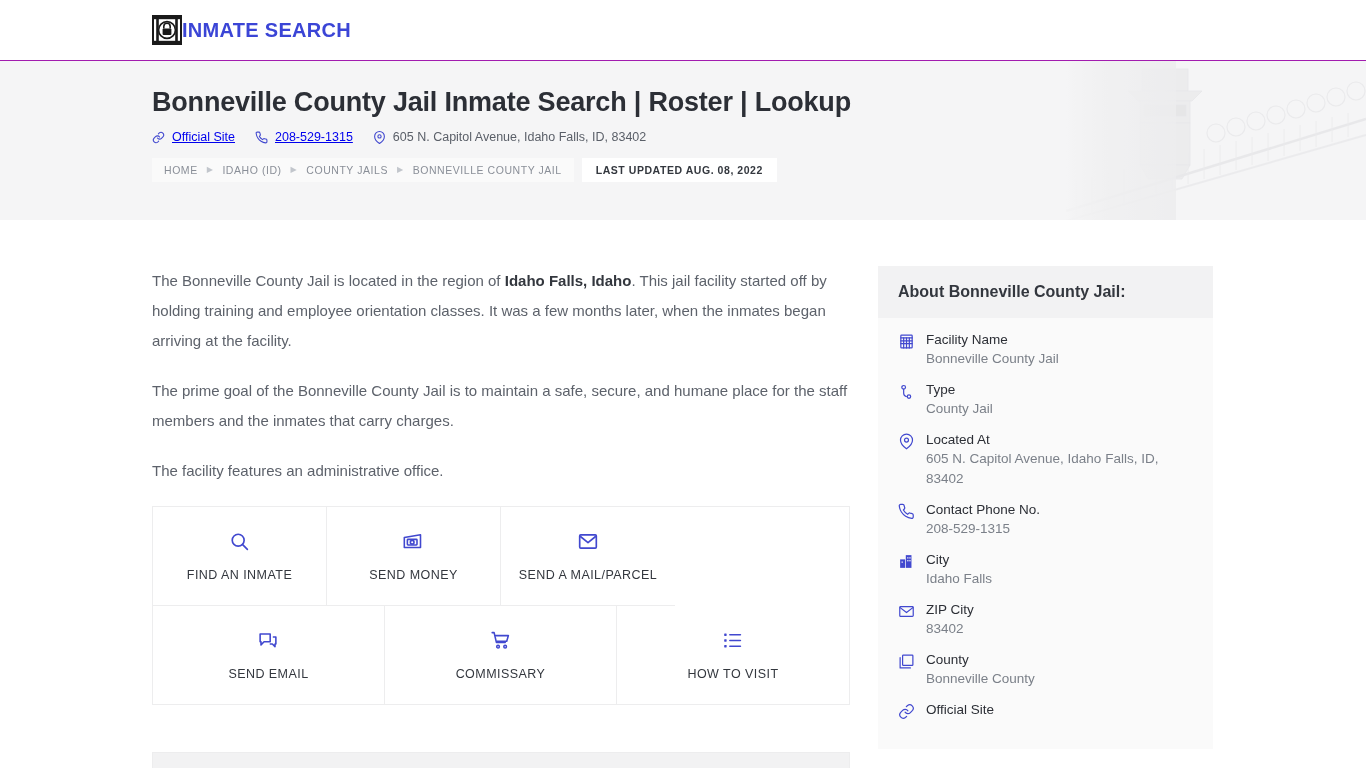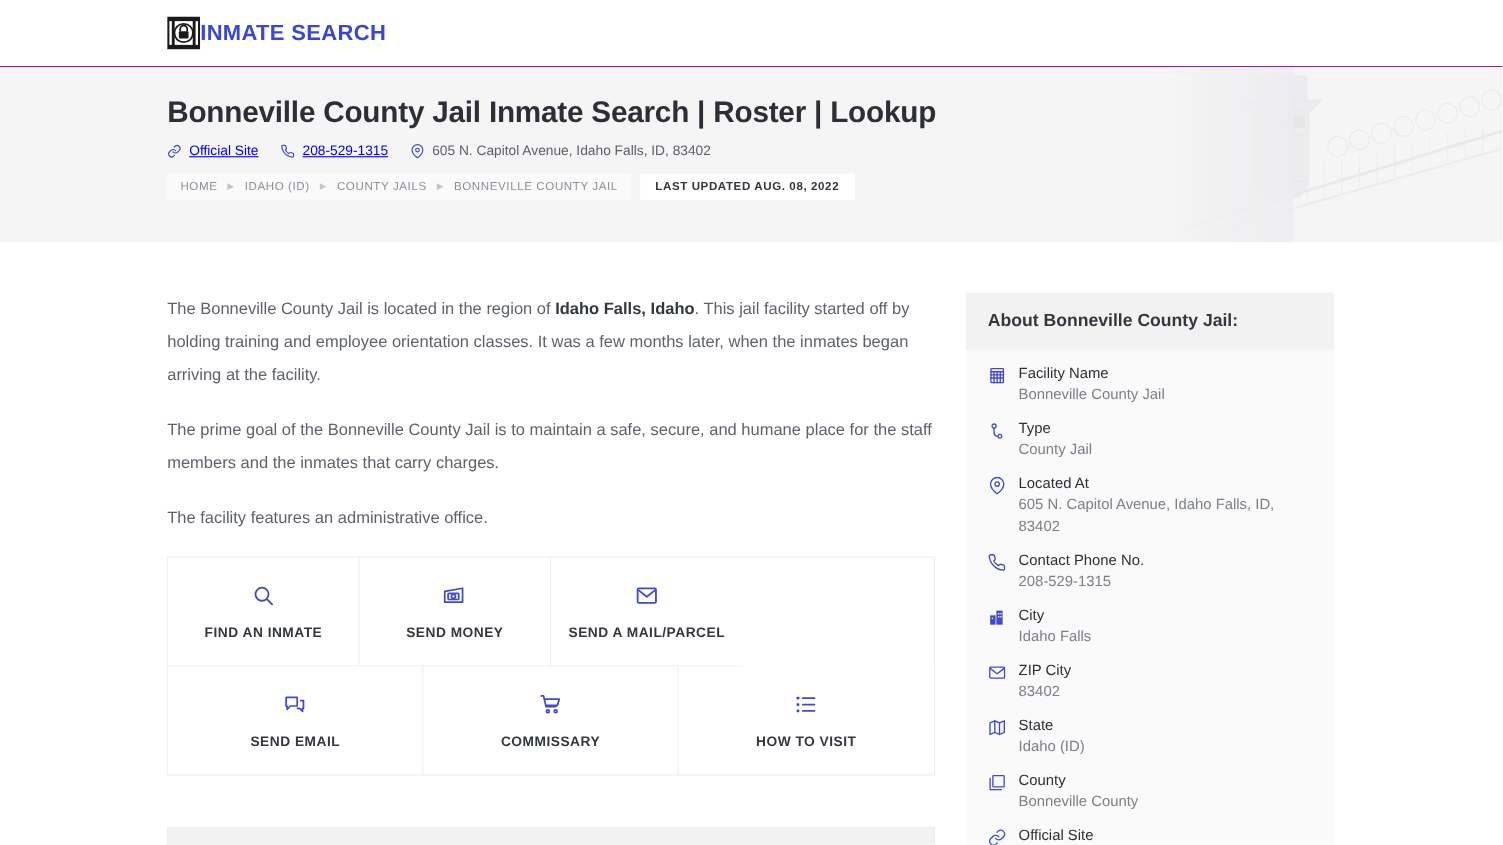--- a/index.html
+++ b/index.html
@@ -169,21 +169,20 @@
     border-bottom: 1px solid #ededee;
     border-right: 1px solid #ededee;
     height: 99px;
     display: flex;
     flex-direction: column;
     align-items: center;
     justify-content: center;
     gap: 15px;
     cursor: pointer;
     background: #fff;
-    font-weight: bold;
   }
   .grid-row .cell:last-child { border-right: none; }
   .row4 .cell { width: 25%; }
   .row3 .cell { width: 33.3333%; }
   .cell-label {
     font-size: 12.5px;
     letter-spacing: 0.45px;
     color: #33373e;
     text-align: center;
     white-space: nowrap;
@@ -503,31 +502,20 @@
                 <rect x="2.5" y="5" width="19" height="14" rx="1.2"></rect>
                 <polyline points="3,6.5 12,13.5 21,6.5"></polyline>
               </svg></span>
             <div class="fact-txt">
               <div class="fact-label">ZIP City</div>
               <div class="fact-value">83402</div>
             </div>
           </div>
           <div class="fact">
             <span class="fact-ico"><svg width="17" height="17" viewBox="0 0 24 24" fill="none" stroke="#4148cf" stroke-width="1.7" stroke-linecap="round" stroke-linejoin="round">
-                <polygon points="2.8,6 9,3.2 15,6 21.2,3.2 21.2,18 15,20.8 9,18 2.8,20.8"></polygon>
-                <line x1="9" y1="3.2" x2="9" y2="18"></line>
-                <line x1="15" y1="6" x2="15" y2="20.8"></line>
-              </svg></span>
-            <div class="fact-txt">
-              <div class="fact-label">State</div>
-              <div class="fact-value">Idaho (ID)</div>
-            </div>
-          </div>
-          <div class="fact">
-            <span class="fact-ico"><svg width="17" height="17" viewBox="0 0 24 24" fill="none" stroke="#4148cf" stroke-width="1.7" stroke-linecap="round" stroke-linejoin="round">
                 <rect x="6.5" y="3" width="14.5" height="14.5" rx="1"></rect>
                 <polyline points="17.5,21 3,21 3,6.5"></polyline>
               </svg></span>
             <div class="fact-txt">
               <div class="fact-label">County</div>
               <div class="fact-value">Bonneville County</div>
             </div>
           </div>
           <div class="fact">
             <span class="fact-ico"><svg width="17" height="17" viewBox="0 0 24 24" fill="none" stroke="#4148cf" stroke-width="1.7" stroke-linecap="round" stroke-linejoin="round">

